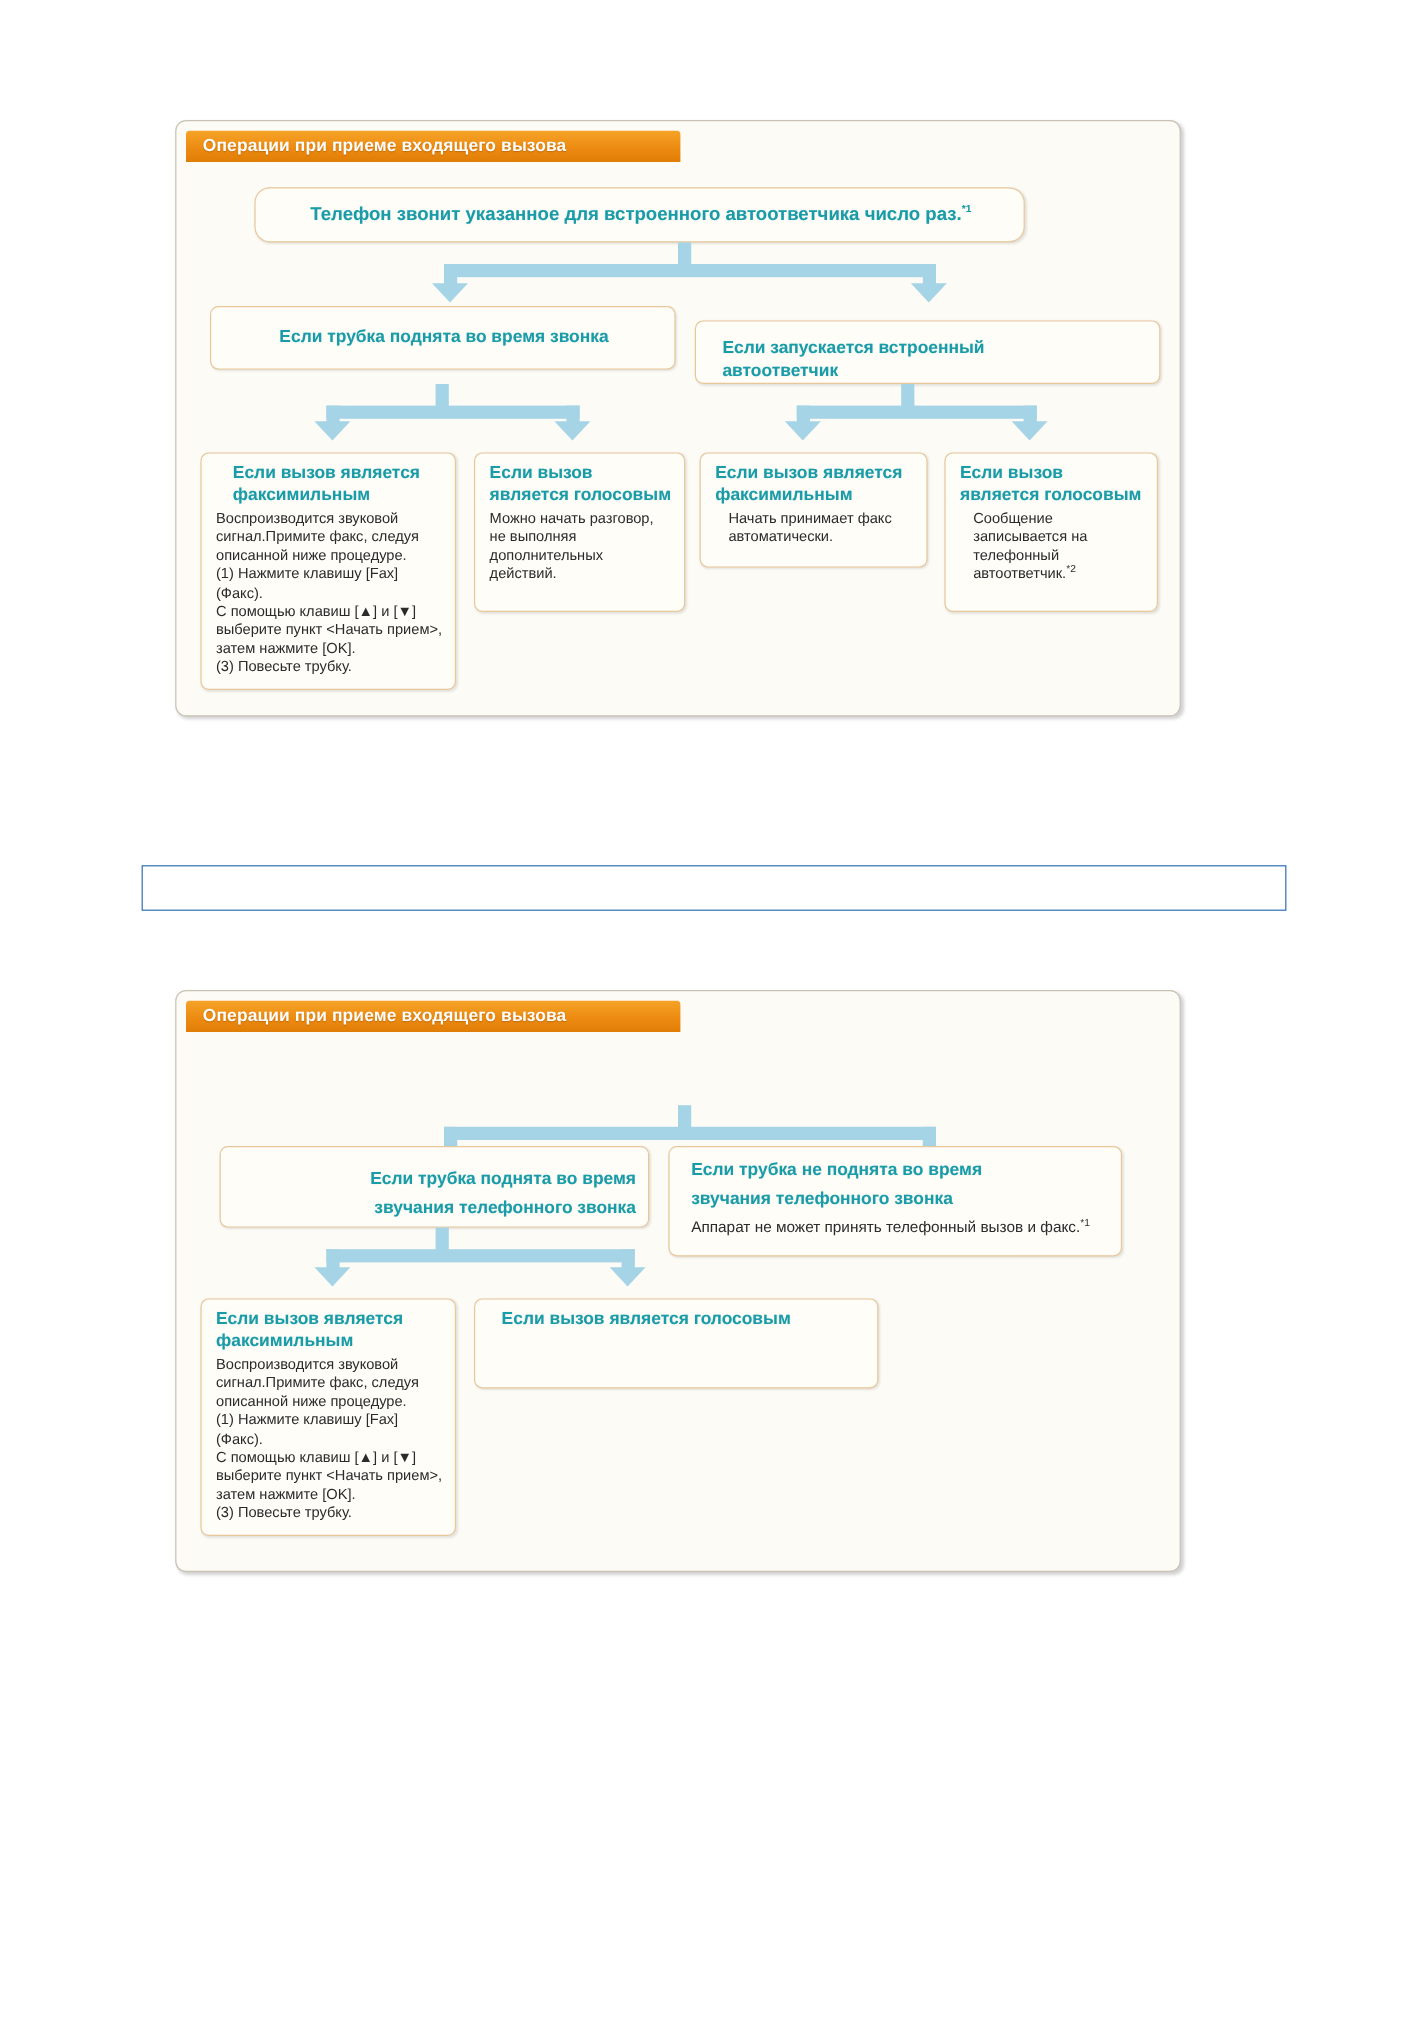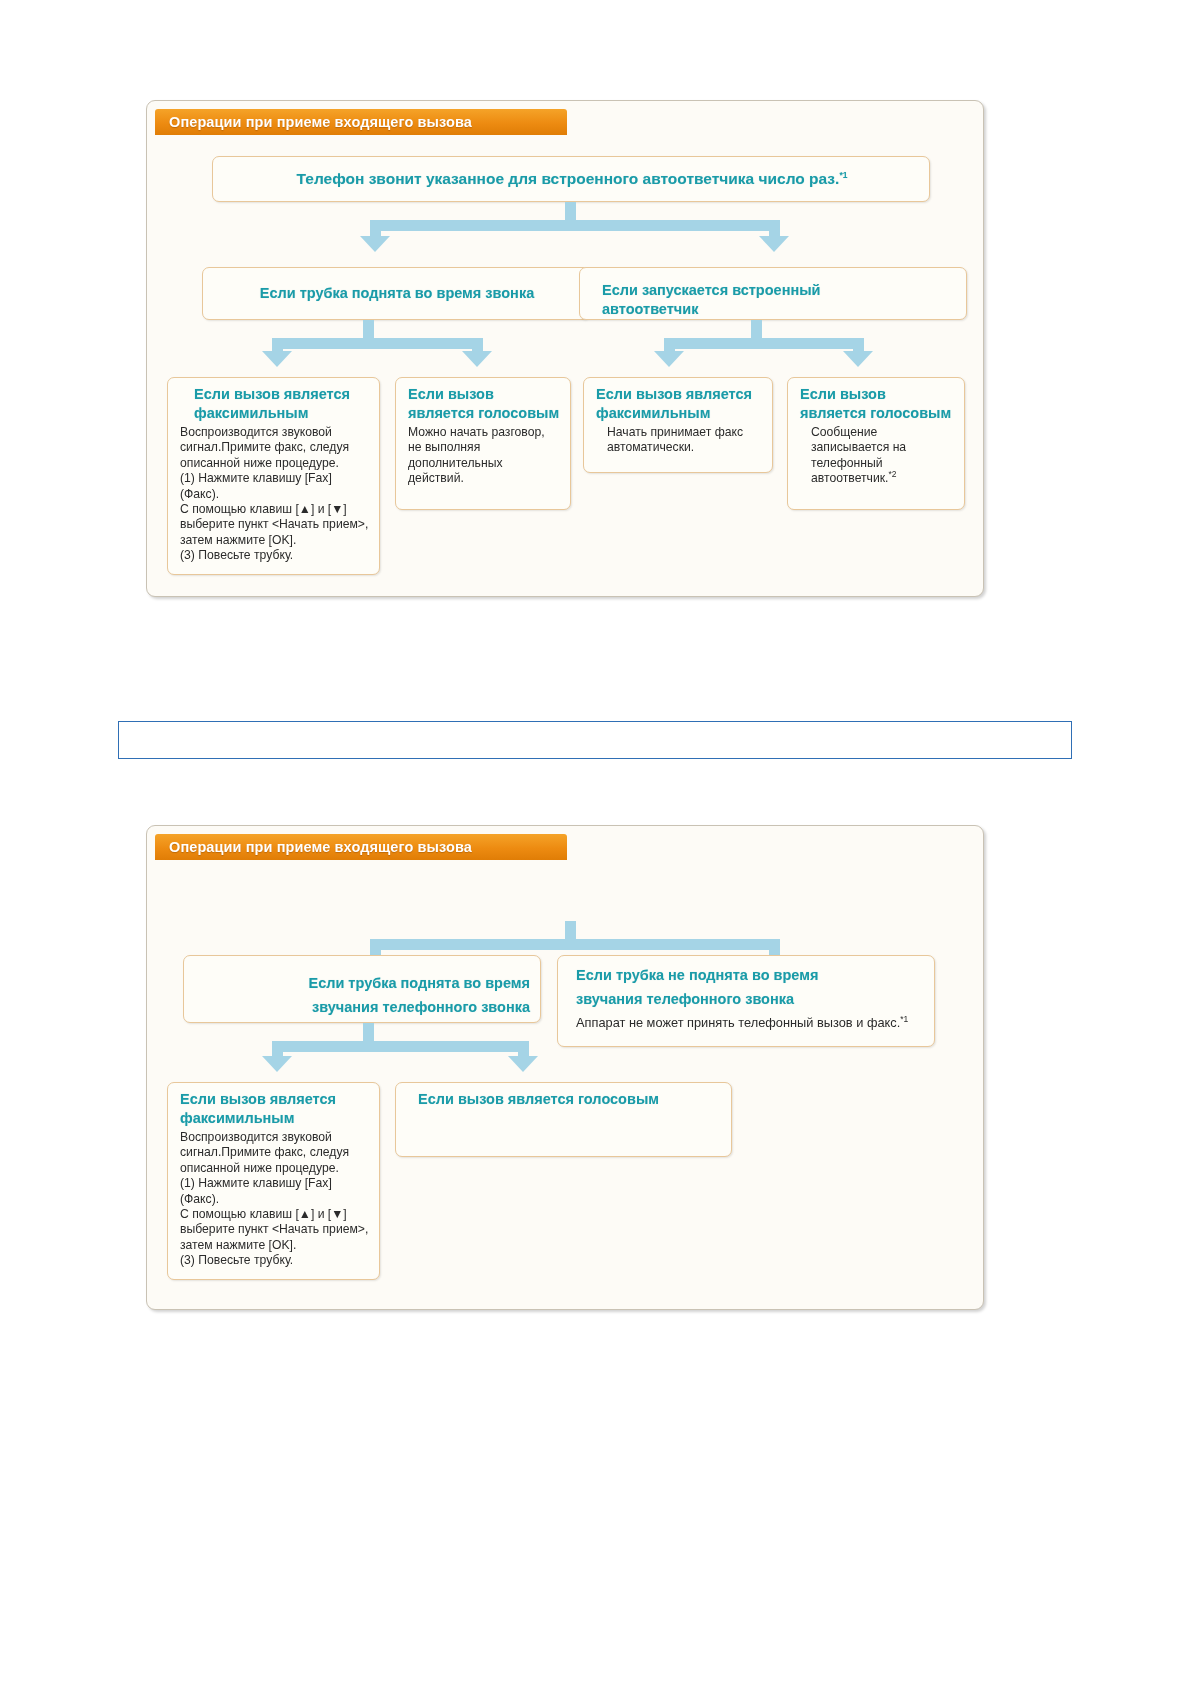--- a/index.html
+++ b/index.html
@@ -114,34 +114,34 @@
     background: #ffffff;
   }
 </style>
 </head>
 <body>
 
 <div class="panel panel-1">
 
   <div class="title-bar">Операции при приеме входящего вызова</div>
 
-  <div class="node" style="left:65px; top:55px; width:718px; height:46px; padding-top:0;">
+  <div class="node" style="left:65px; top:55px; width:642px; height:46px; padding-top:0;border-radius:13px;">
     <p class="hd big ctr" style="line-height:44px;">
       <span>Телефон звонит указанное для встроенного автоответчика число раз.</span><span class="sup">*1</span>
     </p>
   </div>
 
   <div class="conn-v" style="left:418px; top:101px; height:19px;"></div>
   <div class="conn-h" style="left:223px; top:119px; width:410px;"></div>
   <div class="conn-v" style="left:223px; top:119px; height:18px;"></div>
   <div class="conn-v" style="left:622px; top:119px; height:18px;"></div>
   <div class="arrow-down" style="left:213px; top:135px;"></div>
   <div class="arrow-down" style="left:612px; top:135px;"></div>
 
-  <div class="node" style="left:28px; top:166px; width:388px; height:53px;margin-left:27px;">
+  <div class="node" style="left:28px; top:154px; width:388px; height:53px;">
     <p class="hd ctr" style="line-height:37px;">Если трубка поднята во время звонка</p>
   </div>
 
   <div class="node" style="left:432px; top:166px; width:388px; height:53px; padding-left:22px;">
     <p class="hd" style="white-space:pre-line; line-height:19px; padding-top:6px;">Если запускается встроенный
 автоответчик</p>
   </div>
 
   <div class="conn-v" style="left:216px; top:219px; height:19px;"></div>
   <div class="conn-h" style="left:125px; top:237px; width:211px;"></div>

